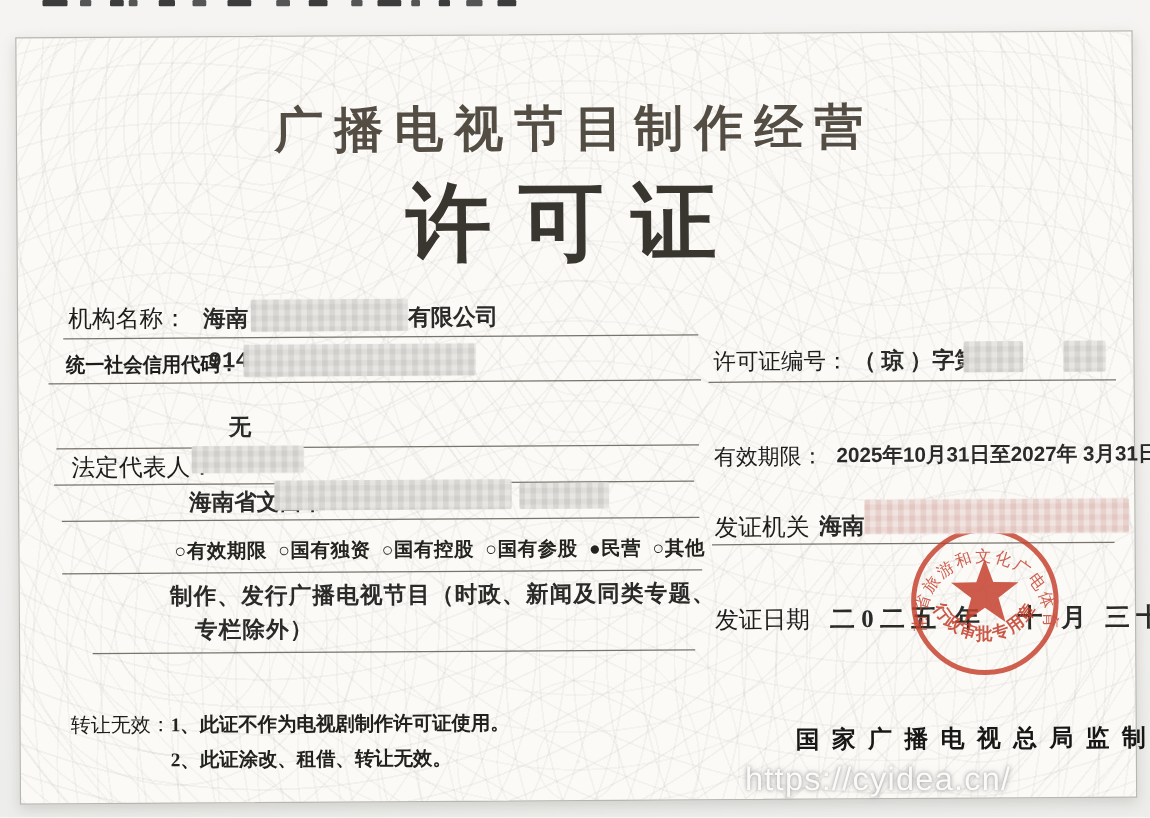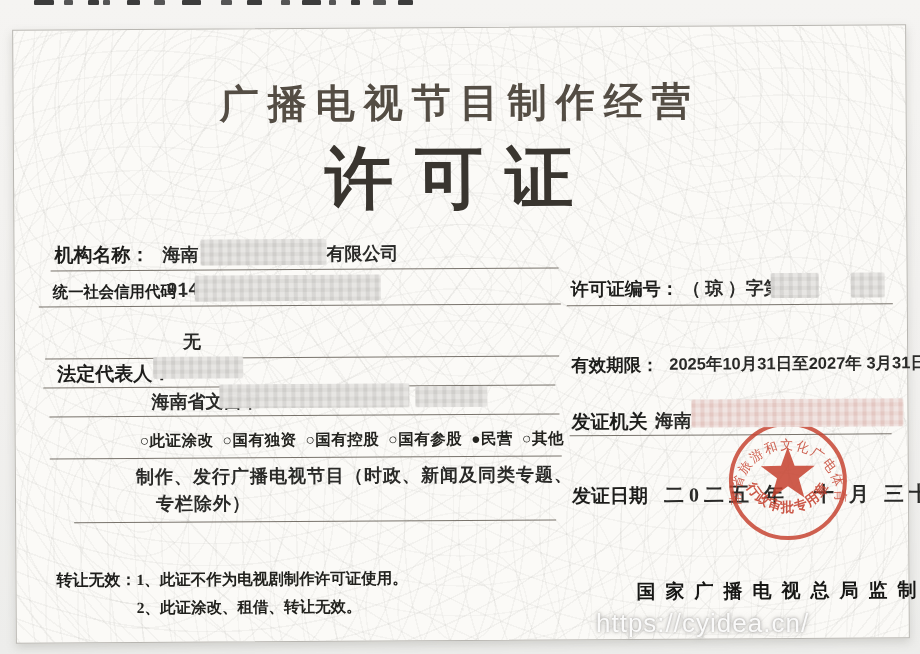--- a/index.html
+++ b/index.html
@@ -29,21 +29,21 @@
     box-shadow:0 4px 10px rgba(120,118,112,0.25);
     z-index:1;
   }
   .abs{position:absolute;}
   
   .title1{left:0;right:0;top:48px;text-align:center;font-size:39px;font-weight:700;
     letter-spacing:9px;color:#544d44;text-shadow:0 1px 0 rgba(255,255,255,.6);}
   .title2{left:0;right:0;top:105px;text-align:center;font-size:68px;font-weight:800;
     letter-spacing:22px;color:#39352f;text-shadow:0 1px 1px rgba(255,255,255,.5);}
   
-  .lab{font-weight:700;color:#1d1d1b;font-size:19px;white-space:nowrap;}
+  .lab{font-weight:400;color:#1d1d1b;font-size:19px;white-space:nowrap;}
   .lab-sm{font-weight:700;color:#1d1d1b;font-size:16px;letter-spacing:0;transform:scaleX(.96);transform-origin:left;}
   .val{font-family:"Liberation Serif", serif;color:#2a2a28;font-size:18px;font-weight:600;white-space:nowrap;}
   .rule{position:absolute;height:0;border-bottom:1.6px solid #615c54;opacity:.85;}
   .opts{font-family:"Liberation Serif", serif;font-size:15.5px;font-weight:600;color:#23231f;white-space:nowrap;letter-spacing:.5px;}
   .opts span{margin-right:9px;}
   .notes-item{font-family:"Liberation Serif", serif;font-size:15.5px;font-weight:700;color:#21211d;white-space:nowrap;}
   .footer-line{font-size:19px;font-weight:700;letter-spacing:10px;color:#171715;white-space:nowrap;}
   
   .mosaic{position:absolute;z-index:4;border-radius:2px;filter:blur(.4px);
     background-image:
@@ -102,21 +102,21 @@
   <div class="abs val" style="left:168px;top:300px">无</div>
   <div class="rule" style="left:30px;top:328px;width:514px"></div>
 
   <div class="abs lab" style="left:42px;top:331px">法定代表人：</div>
   <div class="rule" style="left:28px;top:357px;width:512px"></div>
 
   <div class="abs val" style="left:136px;top:360px">海南省文昌市</div>
   <div class="rule" style="left:34px;top:386px;width:510px"></div>
 
   <div class="abs opts" style="left:124px;top:401px">
-    <span>○此证涂改</span><span>○国有独资</span><span>○国有控股</span><span>○国有参股</span><span>●民营</span><span>○其他</span>
+    <span>○有效期限</span><span>○国有独资</span><span>○国有控股</span><span>○国有参股</span><span>●民营</span><span>○其他</span>
   </div>
   <div class="rule" style="left:34px;top:428px;width:512px"></div>
 
   <div class="abs val" style="left:120px;top:435px;letter-spacing:1px">制作、发行广播电视节目（时政、新闻及同类专题、</div>
   <div class="abs val" style="left:140px;top:462px;letter-spacing:1px">专栏除外）</div>
   <div class="rule" style="left:58px;top:492px;width:482px"></div>
 
   <div class="abs lab" style="left:40px;top:540px;font-size:16px">转让无效：</div>
   <div class="abs notes-item" style="left:120px;top:540px">1、此证不作为电视剧制作许可证使用。</div>
   <div class="abs notes-item" style="left:120px;top:568px">2、此证涂改、租借、转让无效。</div>

